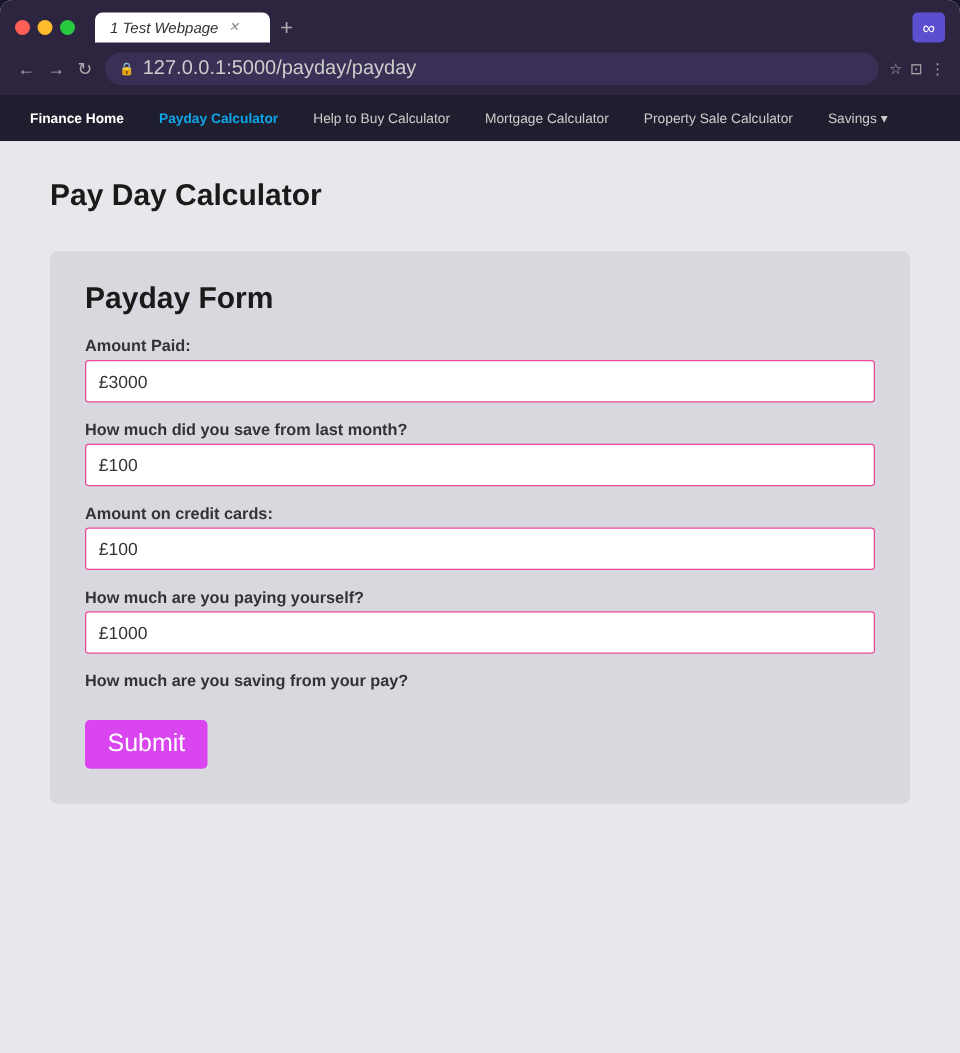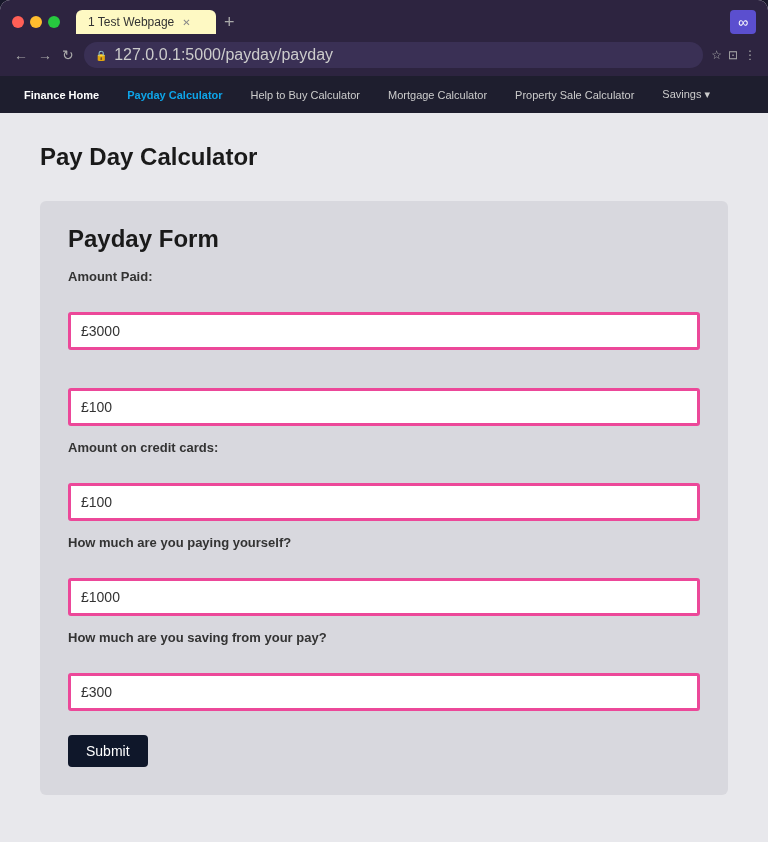--- a/index.html
+++ b/index.html
@@ -66,22 +66,23 @@
       font-size: 12px;
       padding: 5px 12px;
       border-radius: 6px 6px 0 0;
       display: flex;
       align-items: center;
       gap: 8px;
       min-width: 140px;
     }
 
     .browser-tab.active {
-      background: #fef9c3;
+      background: #ffffff;
       color: #333;
+      font-style: italic;
     }
 
     .tab-close {
       font-size: 10px;
       color: #888;
       cursor: pointer;
     }
 
     .new-tab-btn {
       color: #aaa;
@@ -226,35 +227,34 @@
       color: #333;
       margin-bottom: 4px;
       display: block;
       font-weight: bold;
     }
 
     .form-input {
       width: 100%;
       padding: 8px 10px;
       background: #fff;
-      border: 3px solid #ec4899;
+      border: 1px solid #ec4899;
       border-radius: 3px;
       font-size: 14px;
       color: #333;
       outline: none;
-      margin-top: 24px;
     }
 
     .submit-btn {
-      background: #0f172a;
+      background: #d946ef;
       color: #fff;
       border: none;
       padding: 8px 18px;
       border-radius: 4px;
-      font-size: 14px;
+      font-size: 20px;
       cursor: pointer;
       margin-top: 10px;
     }
 
     .bottom-space {
       background: #e8e8ec;
       height: 180px;
     }
   </style>
 </head>
@@ -313,36 +313,36 @@
 
     <div class="form-container">
       <h2 class="form-title">Payday Form</h2>
 
       <div class="form-group">
         <label class="form-label">Amount Paid:</label>
         <input class="form-input" type="text" value="£3000" style="">
       </div>
 
       <div class="form-group">
+        <label class="form-label">How much did you save from last month?</label>
         <input class="form-input" type="text" value="£100" style="">
       </div>
 
       <div class="form-group">
         <label class="form-label">Amount on credit cards:</label>
         <input class="form-input" type="text" value="£100" style="">
       </div>
 
       <div class="form-group">
         <label class="form-label">How much are you paying yourself?</label>
         <input class="form-input" type="text" value="£1000" style="">
       </div>
 
       <div class="form-group">
         <label class="form-label">How much are you saving from your pay?</label>
-        <input class="form-input" type="text" value="£300" style="">
       </div>
 
       <button class="submit-btn">Submit</button>
     </div>
 
     <div class="bottom-space"></div>
   </div>
 
 </div>
 

